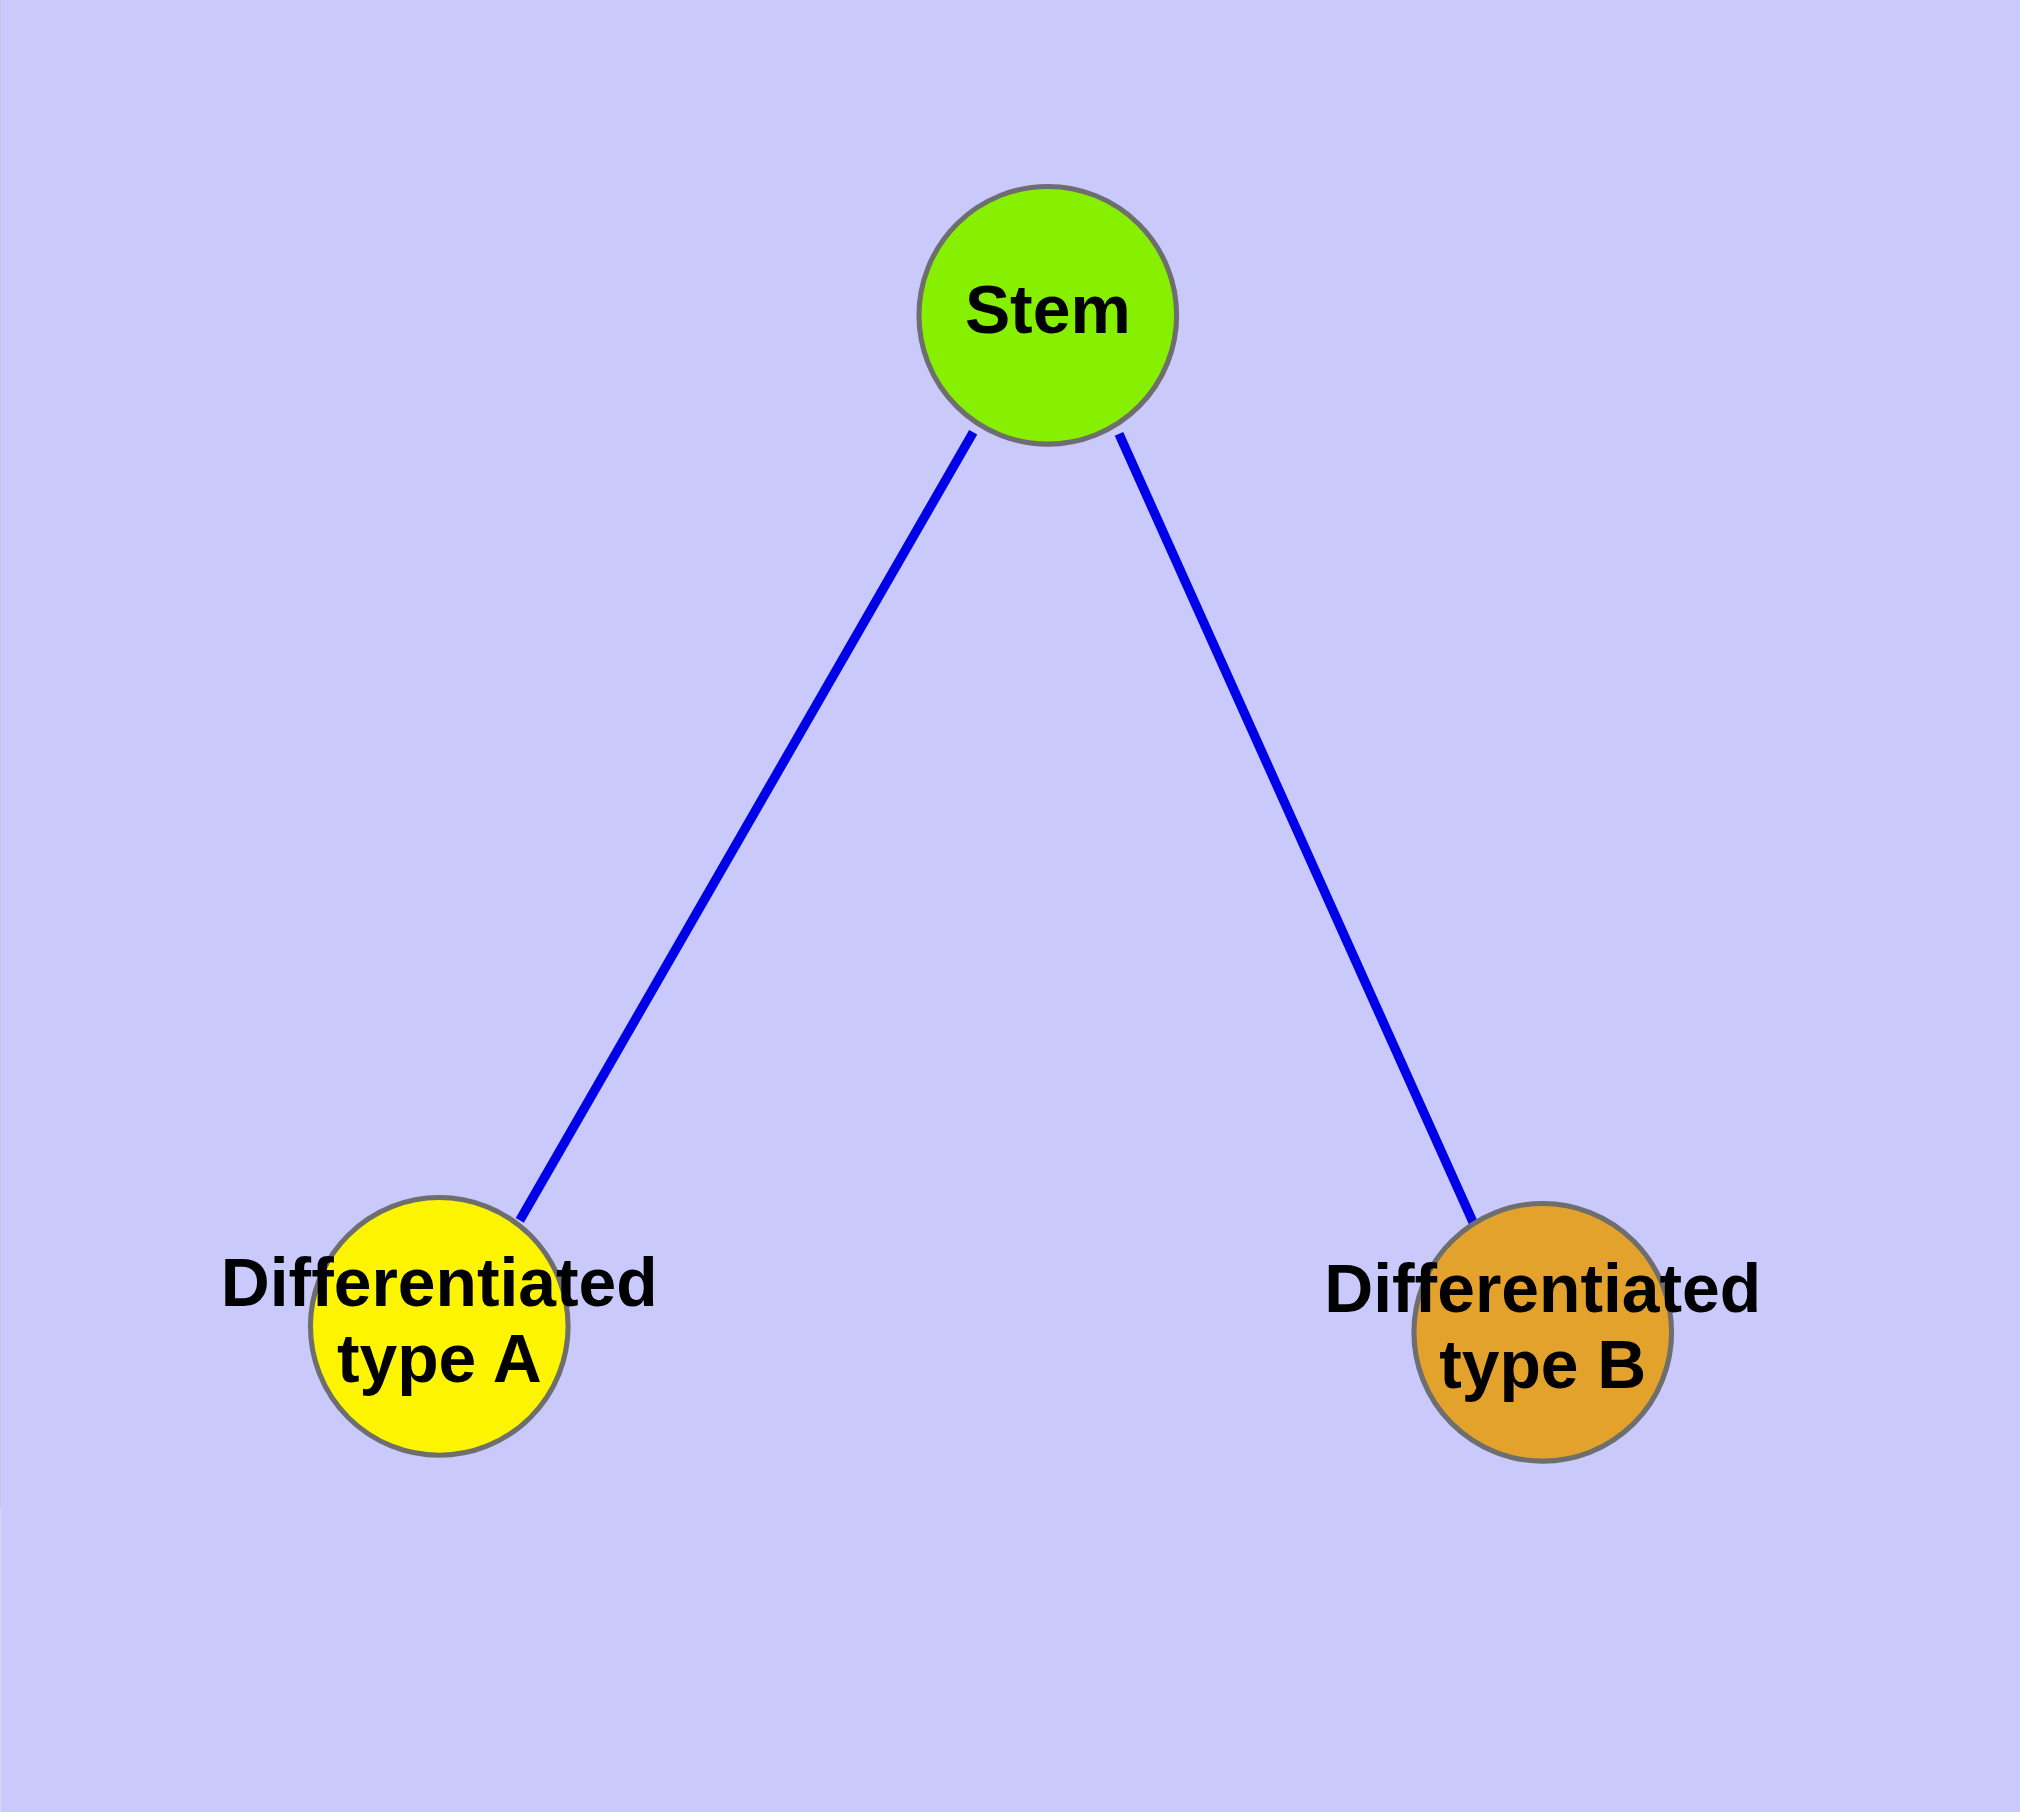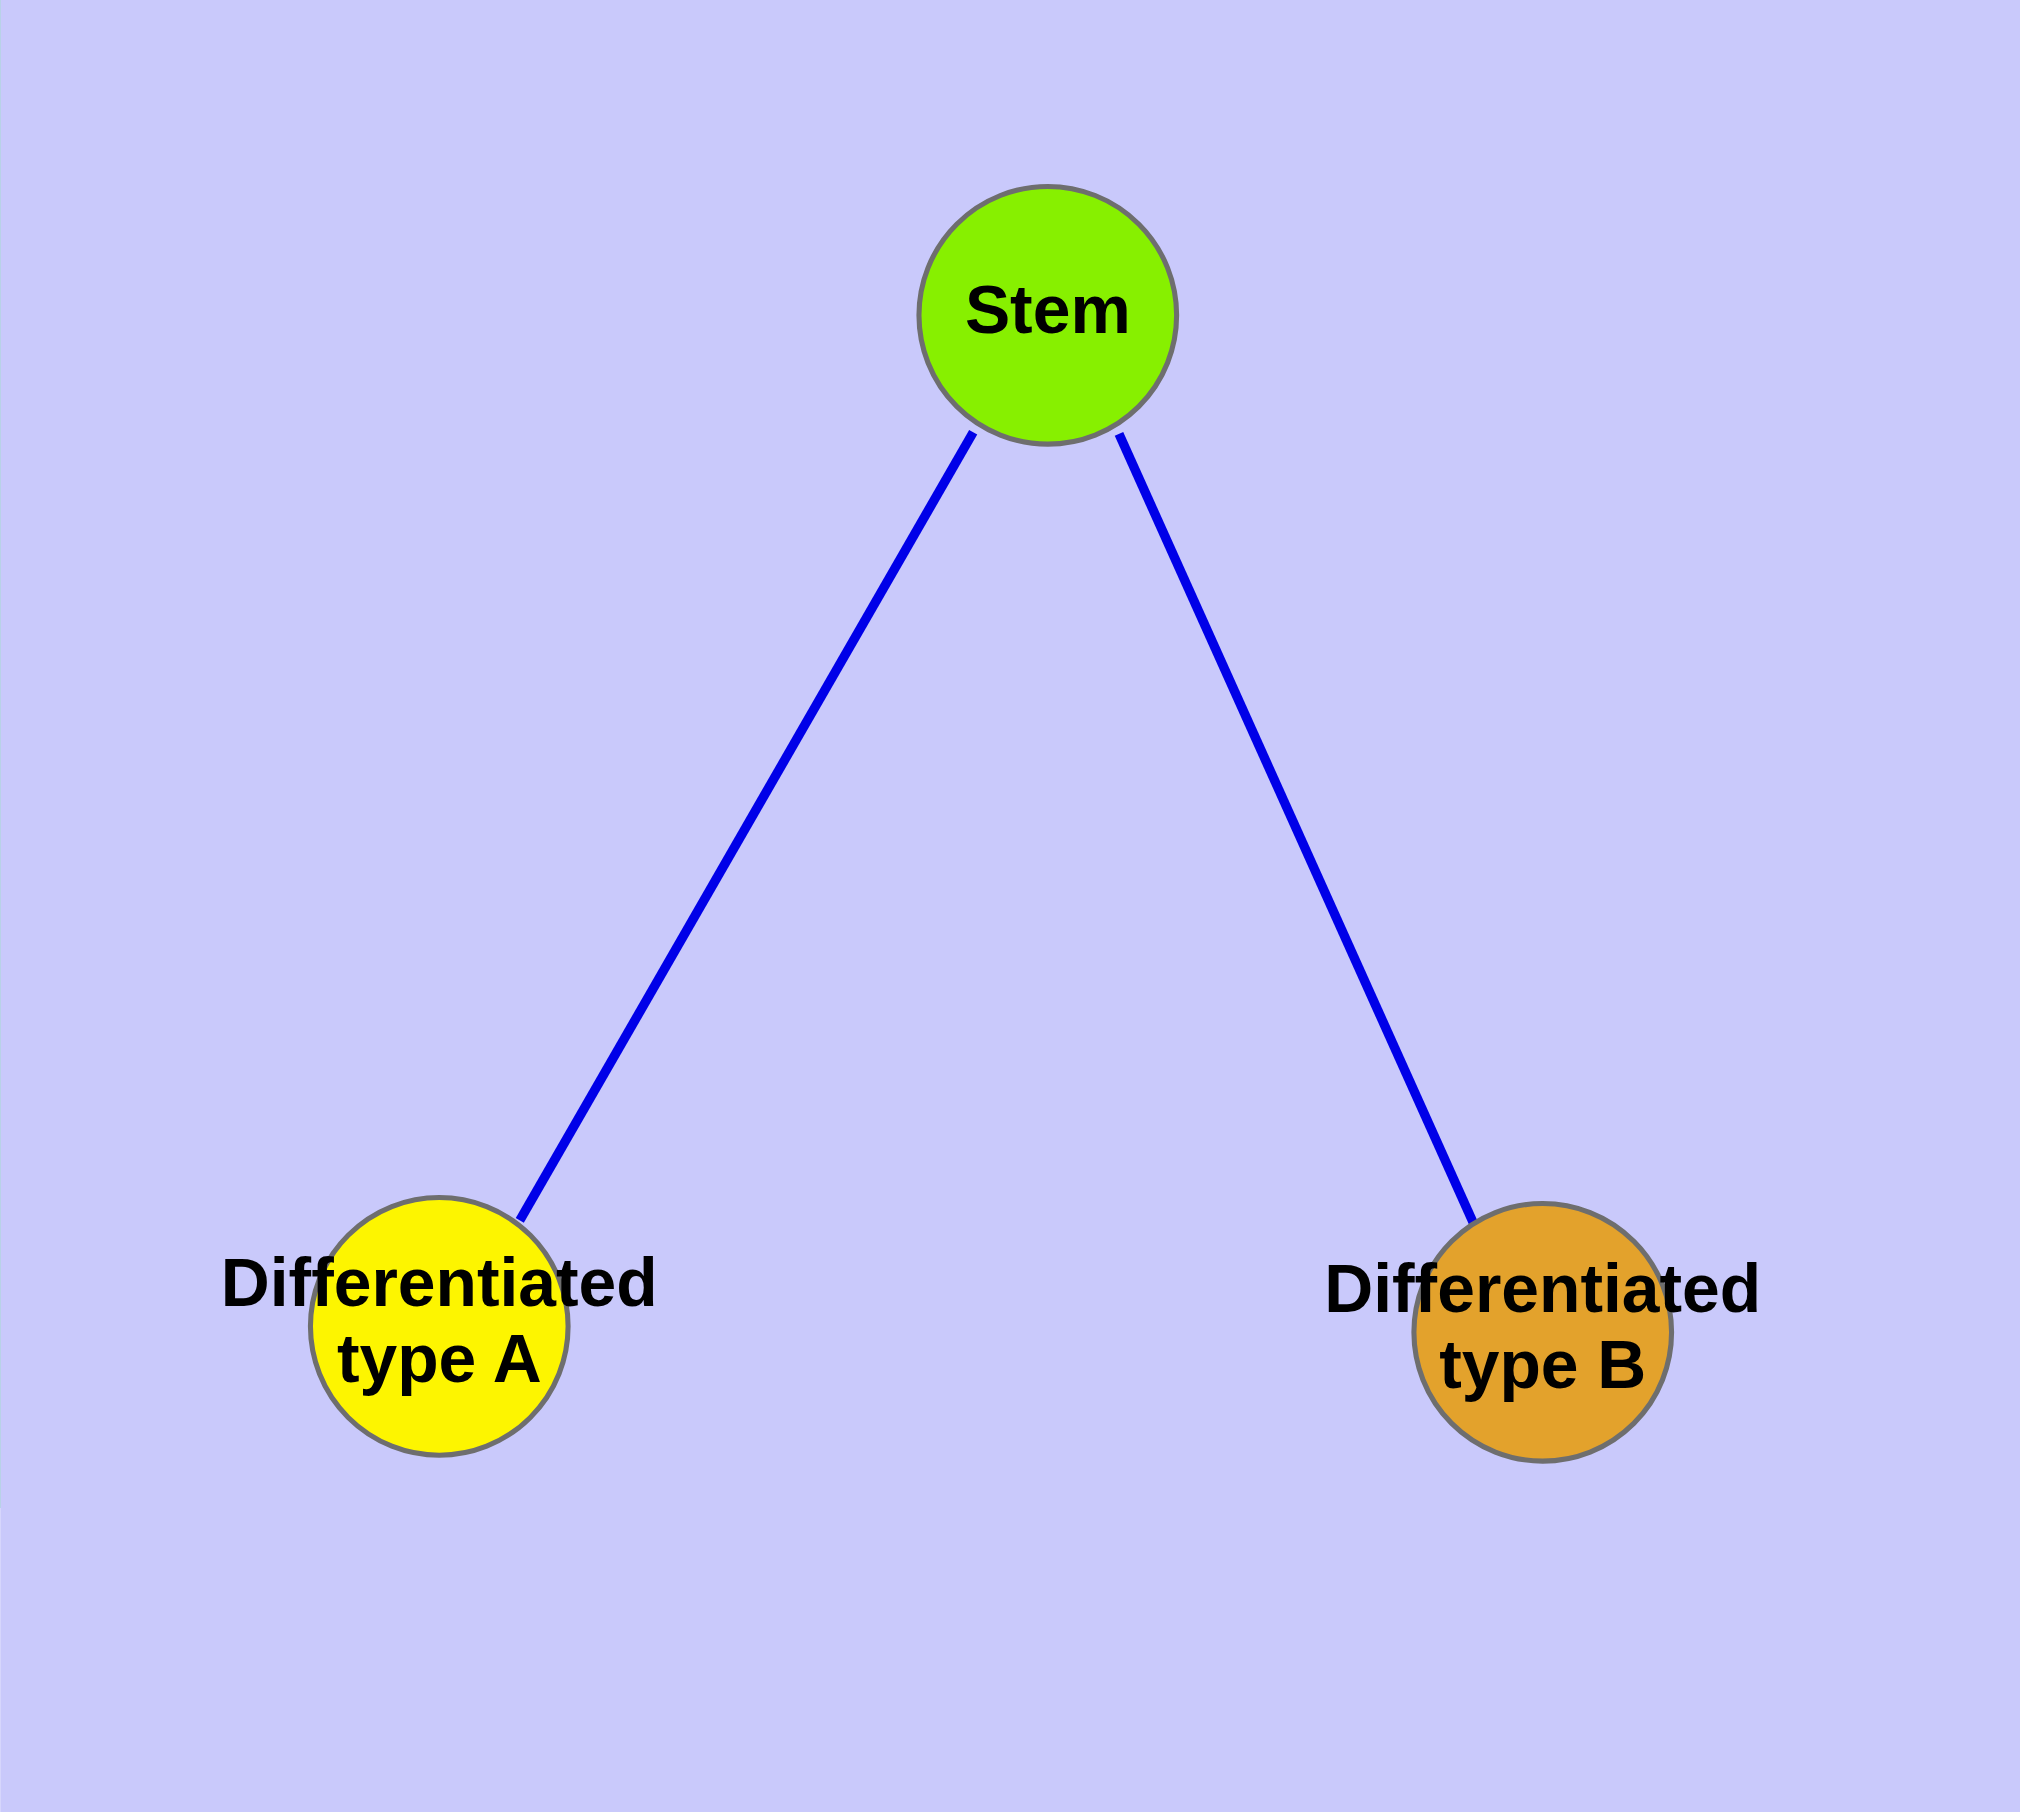--- a/index.html
+++ b/index.html
@@ -33,21 +33,21 @@
     font-weight: bold;
     fill: #000000;
     text-anchor: middle;
     dominant-baseline: middle;
     paint-order: normal;
   }
 </style>
 </head>
 <body>
 
-<div id="canvas" style="background: #86efac; width: 2021px; height: 1508px;">
+<div id="canvas" style="background: #fca5a5; width: 2021px; height: 1508px;">
   <svg id="graph-svg" viewBox="0 0 2384 2138" xmlns="http://www.w3.org/2000/svg">
 
     <rect id="bg-rect" x="0" y="0" width="2384" height="2138" fill="#c9c9fb"></rect>
 
     <g id="edges-layer">
       <line id="edge-0" stroke-linecap="butt" x1="1148" y1="510" x2="613" y2="1440" stroke="#0000e8" stroke-width="11"></line>
       <line id="edge-1" stroke-linecap="butt" x1="1320" y1="512" x2="1739" y2="1445" stroke="#0000e8" stroke-width="11"></line>
     </g>
 
     <g id="nodes-layer">

